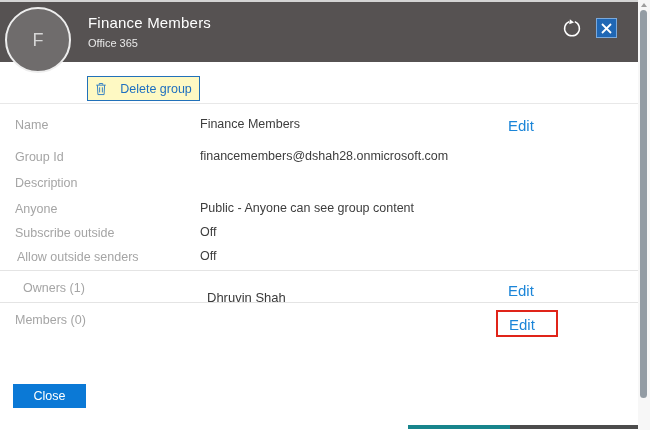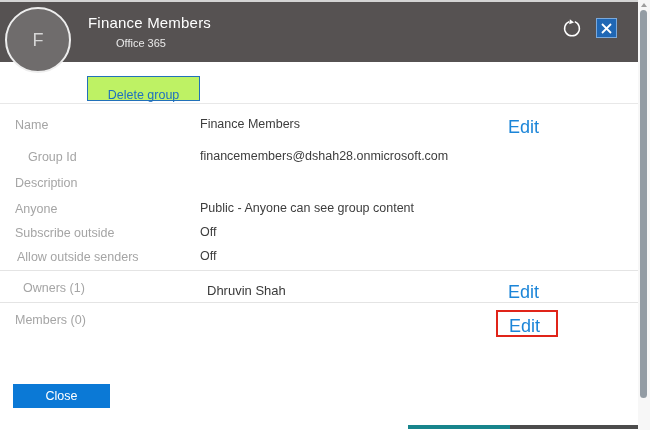--- a/index.html
+++ b/index.html
@@ -11,50 +11,50 @@
   .abs{position:absolute;}
   
   .top-edge{left:0;top:0;width:650px;height:2px;background:#d4d4d4;}
   
   .header{left:0;top:2px;width:638px;height:60px;background:#565252;}
   .avatar{left:5px;top:7px;width:62px;height:62px;border-radius:50%;
     background:#6f6c6c;border:2px solid #ededed;z-index:6;
     display:flex;align-items:center;justify-content:center;
     color:#d6d6d6;font-size:18px;}
   .hdr-title{left:88px;top:14px;color:#ffffff;font-size:15px;letter-spacing:.2px;}
-  .hdr-sub{left:88px;top:37px;color:#e9e9e9;font-size:11px;margin-left:28px;}
+  .hdr-sub{left:88px;top:37px;color:#e9e9e9;font-size:11px;}
   .refresh{left:562px;top:19px;width:20px;height:20px;cursor:pointer;}
   .closebox{left:596px;top:18px;width:21px;height:20px;background:#1f67b5;
     border:1px solid #7aa9dc;display:flex;align-items:center;justify-content:center;
     box-sizing:border-box;cursor:pointer;}
   
   .sb-track{right:0;top:0;width:12px;height:430px;background:#f7f7f7;z-index:10;}
   .sb-up{position:absolute;left:3px;top:3px;width:0;height:0;
     border-left:3px solid transparent;border-right:3px solid transparent;
     border-bottom:4px solid #9e9e9e;}
   .sb-thumb{position:absolute;left:2px;top:10px;width:7px;height:388px;
     background:#939ca4;border-radius:4px;}
   
-  .del-btn{left:87px;top:76px;width:113px;height:25px;background:#bef264;
+  .del-btn{left:87px;top:76px;width:113px;height:25px;background:#fef9c3;
     border:1px solid #2271b9;box-sizing:border-box;color:#1e6fc0;font-size:12.5px;
-    display:flex;align-items:center;justify-content:center;gap:13px;cursor:pointer;flex-direction:column;}
+    display:flex;align-items:center;justify-content:center;gap:13px;cursor:pointer;}
   
   .div1{left:0;top:103px;width:638px;height:1px;background:#e8e8e8;}
   .div2{left:0;top:270px;width:638px;height:1px;background:#e4e4e4;}
   .div3{left:0;top:302px;width:638px;height:1px;background:#e4e4e4;}
   
   .lbl{color:#a5a5a5;font-size:12.5px;}
   .val{color:#3d3d3d;font-size:12.5px;}
-  .edit{color:#1b85d8;font-size:18px;cursor:pointer;}
+  .edit{color:#1b85d8;font-size:15px;cursor:pointer;}
   .owner-val{color:#3a3a3a;font-size:13px;}
   
   .redbox{left:496px;top:310px;width:62px;height:27px;border:2px solid #e02419;
     box-sizing:border-box;background:transparent;}
   
-  .close-btn{left:13px;top:384px;width:97px;height:24px;background:#0b79d6;
+  .close-btn{left:13px;top:384px;width:73px;height:24px;background:#0b79d6;
     color:#ffffff;font-size:12.5px;display:flex;align-items:center;
     justify-content:center;cursor:pointer;}
   
   .bar-teal{left:408px;top:425px;width:102px;height:4px;background:#18858c;}
   .bar-dark{left:510px;top:425px;width:130px;height:4px;background:#4c4c4c;}
 </style>
 </head>
 <body>
 
 <div class="abs top-edge"></div>
@@ -95,39 +95,39 @@
   </svg>
   <span>Delete group</span>
 </div>
 
 <div class="abs div1"></div>
 
 <div class="abs lbl" style="left:15px;top:118px">Name</div>
 <div class="abs val" style="left:200px;top:117px">Finance Members</div>
 <div class="abs edit" style="left:508px;top:117px">Edit</div>
 
-<div class="abs lbl" style="left:28px;top:150px">Group Id</div>
+<div class="abs lbl" style="left:15px;top:150px">Group Id</div>
 <div class="abs val" style="left:200px;top:149px">financemembers@dshah28.onmicrosoft.com</div>
 
 <div class="abs lbl" style="left:15px;top:176px">Description</div>
 <div class="abs val" style="left:200px;top:175px"></div>
 
 <div class="abs lbl" style="left:15px;top:202px">Anyone</div>
 <div class="abs val" style="left:200px;top:201px">Public - Anyone can see group content</div>
 
 <div class="abs lbl" style="left:15px;top:226px">Subscribe outside</div>
 <div class="abs val" style="left:200px;top:225px">Off</div>
 
 <div class="abs lbl" style="left:17px;top:250px">Allow outside senders</div>
 <div class="abs val" style="left:200px;top:249px">Off</div>
 
 <div class="abs div2"></div>
 
 <div class="abs lbl" style="left:23px;top:281px">Owners (1)</div>
-<div class="abs owner-val" style="left:207px;top:283px">Dhruvin Shah</div>
+<div class="abs owner-val" style="left:207px;top:290px">Dhruvin Shah</div>
 <div class="abs edit" style="left:508px;top:282px">Edit</div>
 
 <div class="abs div3"></div>
 
 <div class="abs lbl" style="left:15px;top:313px">Members (0)</div>
 <div class="abs redbox"></div>
 <div class="abs edit" style="left:509px;top:316px">Edit</div>
 
 <div class="abs close-btn">
   <span>Close</span>

